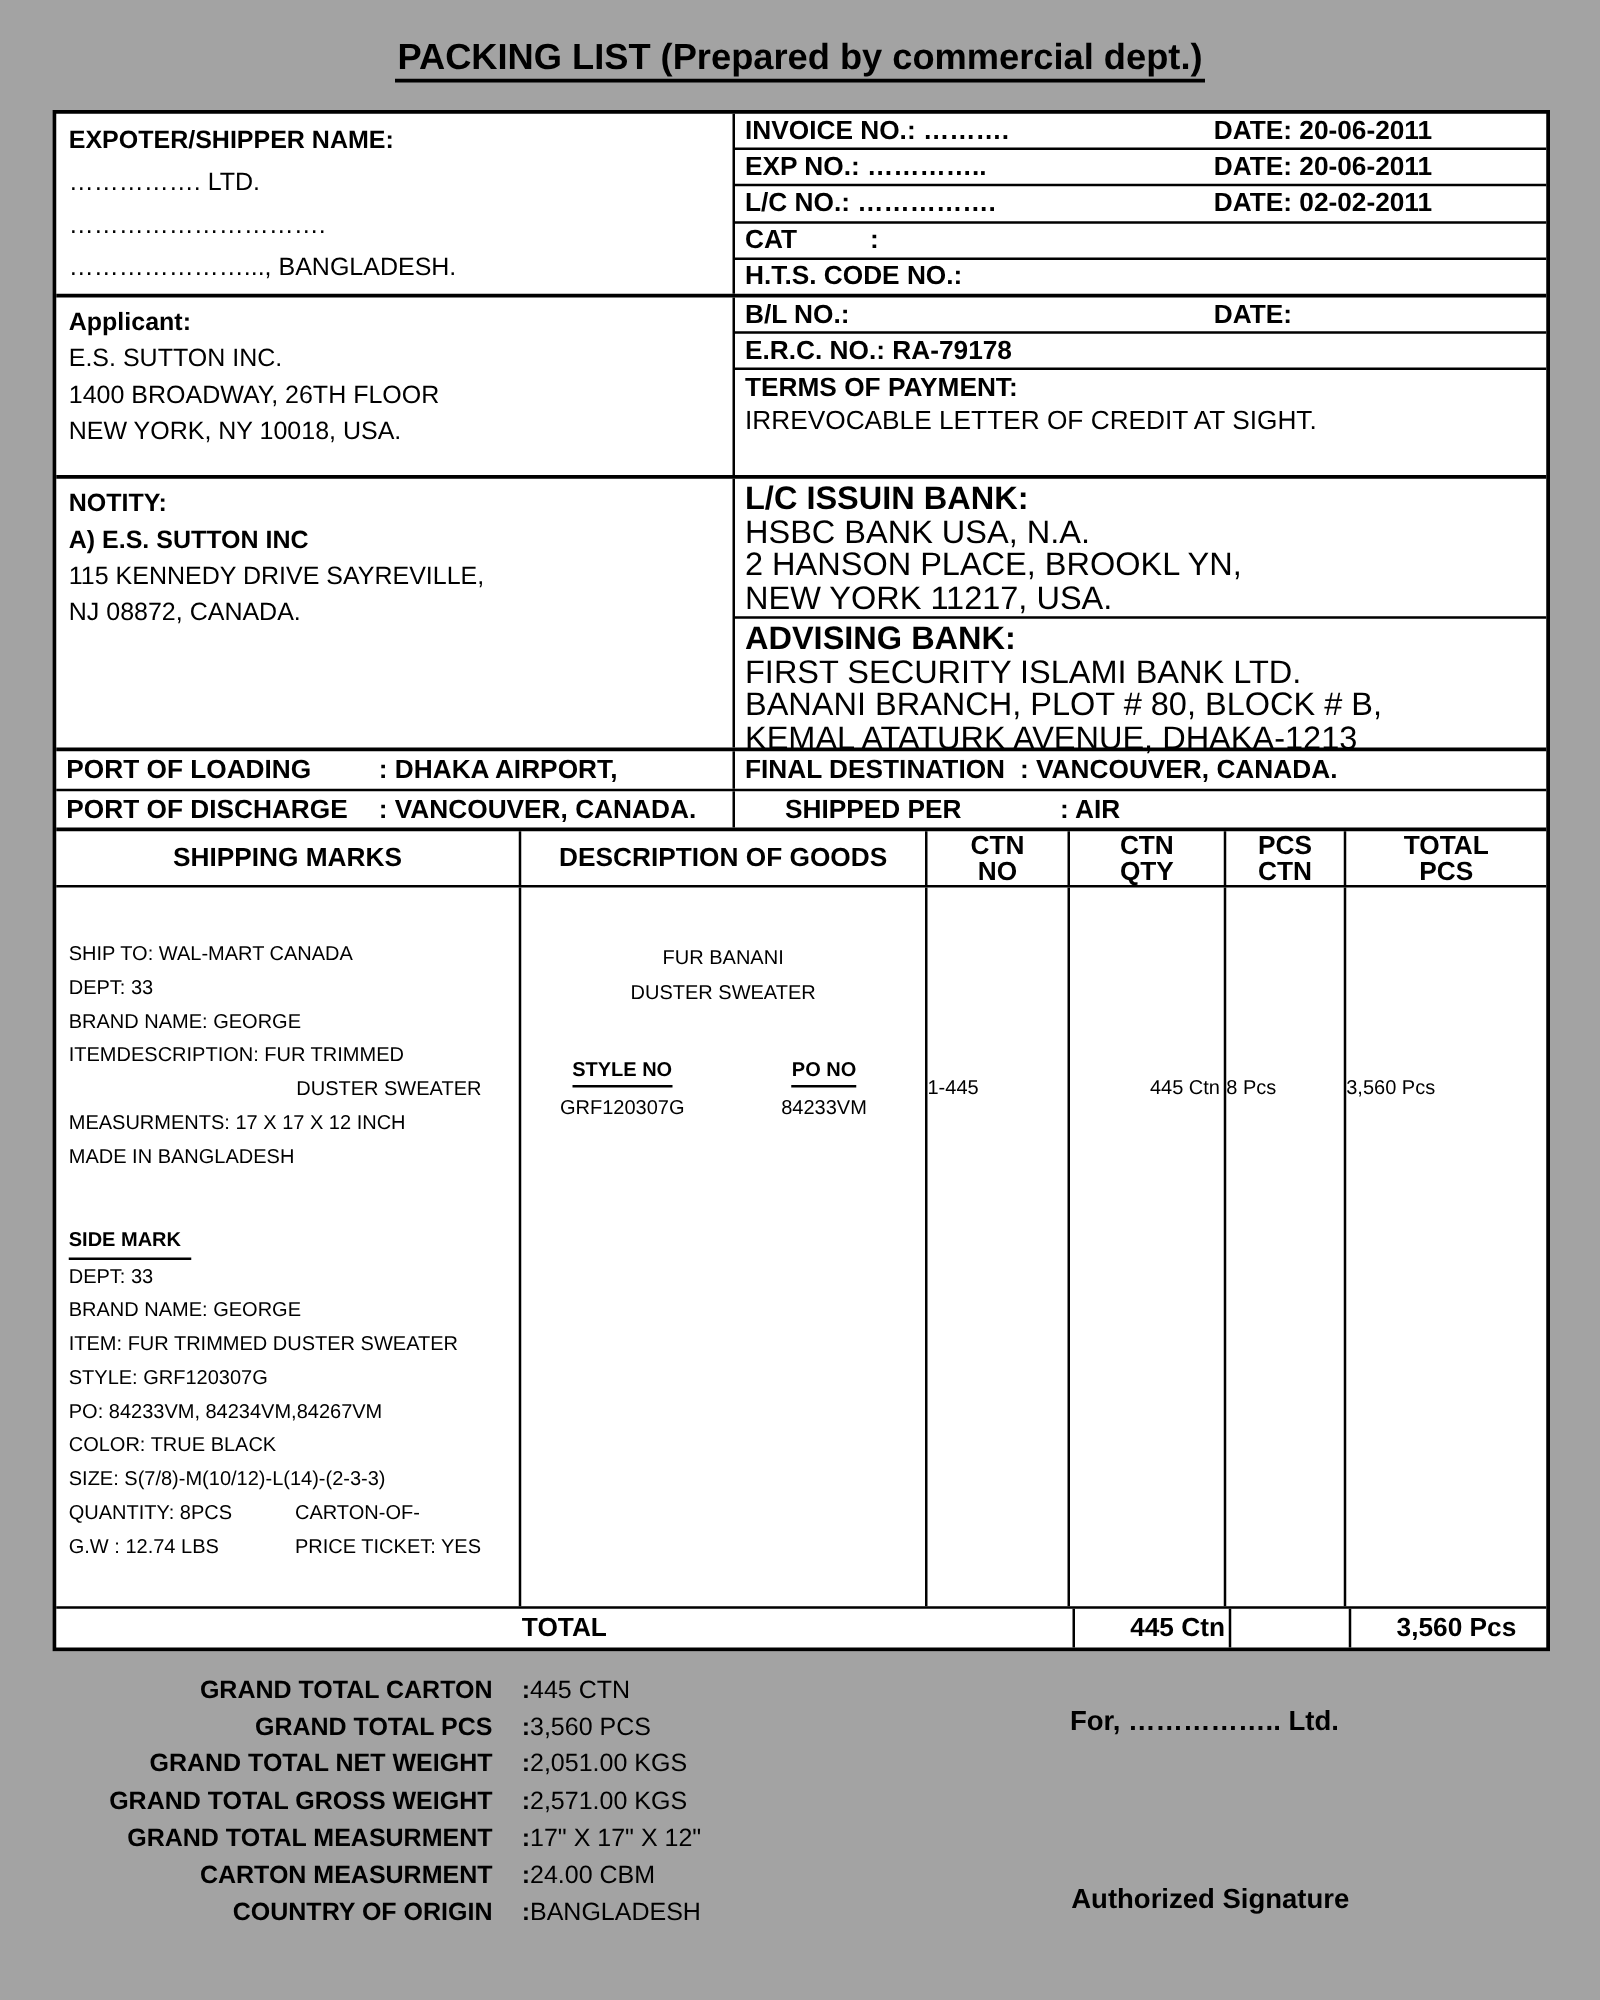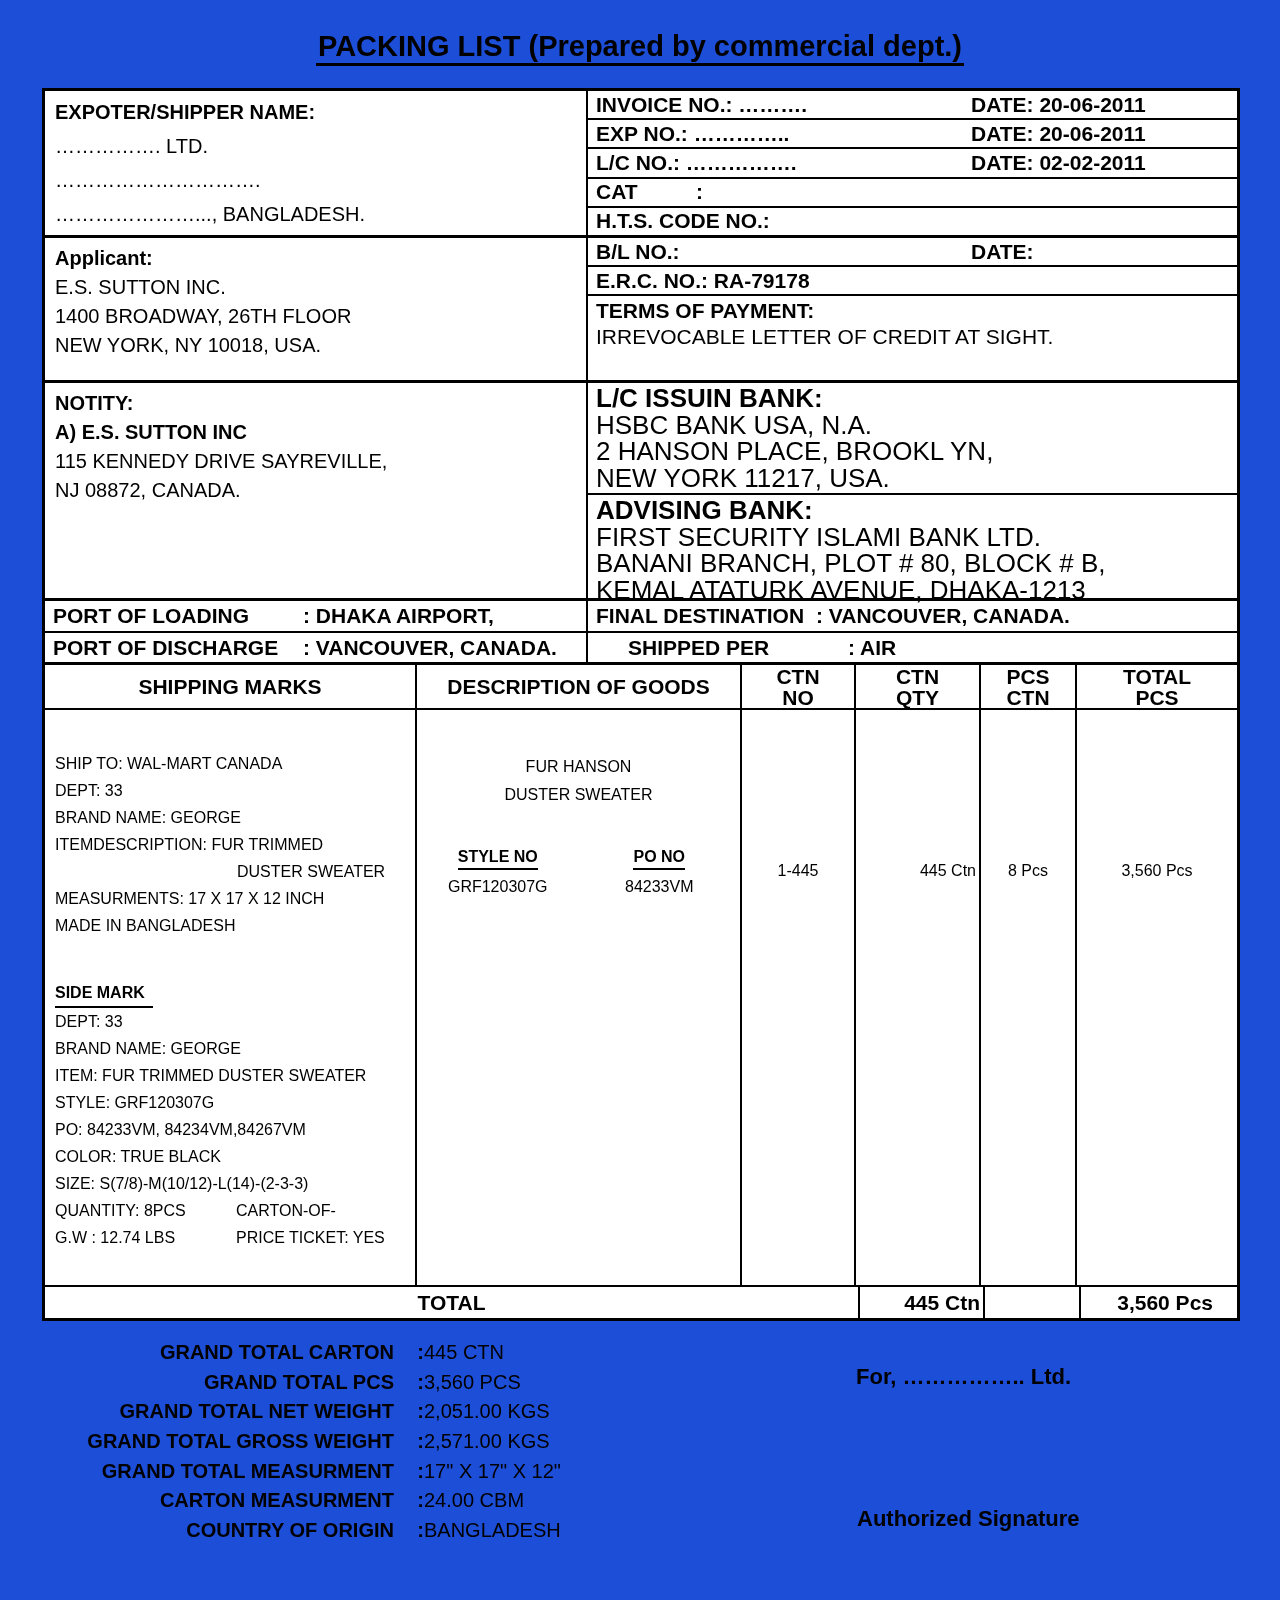--- a/index.html
+++ b/index.html
@@ -1,18 +1,18 @@
 <!DOCTYPE html>
 <html><head>
 <meta charset="utf-8">
 <style>
   * { margin:0; padding:0; box-sizing:border-box; }
   html,body { background:#e8e8e8; }
   .page {
-    position:relative; width:1280px; height:1600px; background:#1d4ed8;
+    position:relative; width:1280px; height:1600px; background:#a3a3a3;
     font-family:"Liberation Sans","DejaVu Sans",sans-serif; color:#000;
     overflow:hidden; margin:0 auto;
   }
   .title {
     position:absolute; top:30px; left:0; width:100%; text-align:center;
     font-size:29px; font-weight:bold;
   }
   .title span { border-bottom:3px solid #000; padding:0 2px 1px 2px; }
 
   .doc { position:absolute; left:42px; top:88px; width:1198px; border:3px solid #000; background:#fff; }
@@ -72,21 +72,21 @@
   .side-mark { margin-top:40px; }
   .side-mark-header { font-weight:bold; border-bottom:2px solid #000; padding-right:8px; display:inline-block; }
   .two-col { display:flex; }
   .two-col .lft { width:181px; }
 
   .desc-cell { padding-top:43px; text-align:center; line-height:28px; }
   .style-po { display:flex; margin-top:34px; }
   .style-po > div { flex:1; }
   .u { font-weight:bold; border-bottom:2px solid #000; display:inline-block; line-height:23px; }
 
-  .num-cell { padding-top:152px; text-align:center; }
+  .num-cell { padding-top:152px; text-align:left; }
   .num-right { text-align:right; padding-right:3px; }
 
   .gtotal { display:flex; height:31px; font-weight:bold; font-size:21px; }
   .gtotal > div { border-right:2px solid #000; display:flex; align-items:center; }
   .gtotal > div:last-child { border-right:none; }
   .gt-merged { width:815px; justify-content:center; }
   .gt-qty { width:125px; justify-content:flex-end; padding-right:3px; }
   .gt-empty { width:96px; }
   .gt-pcs { flex:1; justify-content:flex-end; padding-right:24px; }
 
@@ -250,21 +250,21 @@
             <span class="lft">QUANTITY: 8PCS</span>
             <span>CARTON-OF-</span>
           </div>
           <div class="two-col">
             <span class="lft">G.W : 12.74 LBS</span>
             <span>PRICE TICKET: YES</span>
           </div>
         </div>
       </div>
       <div class="c2 desc-cell">
-        <div>FUR HANSON</div>
+        <div>FUR BANANI</div>
         <div>DUSTER SWEATER</div>
         <div class="style-po">
           <div><span class="u">STYLE NO</span></div>
           <div><span class="u">PO NO</span></div>
         </div>
         <div class="style-po" style="margin-top:2px;">
           <div>GRF120307G</div>
           <div>84233VM</div>
         </div>
       </div>

